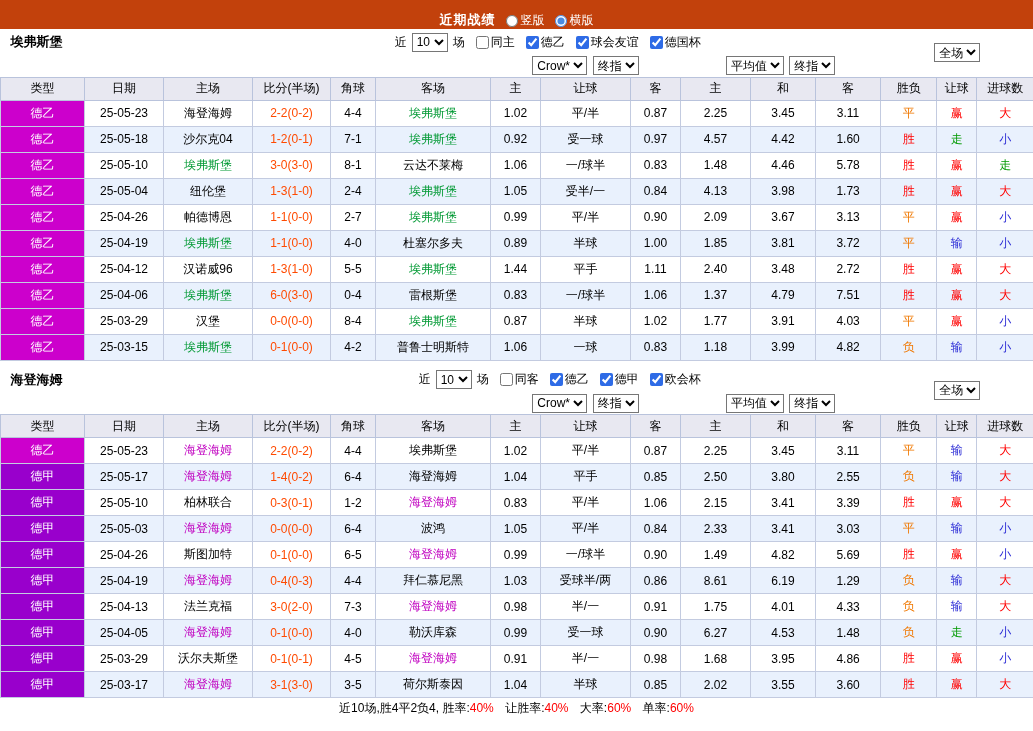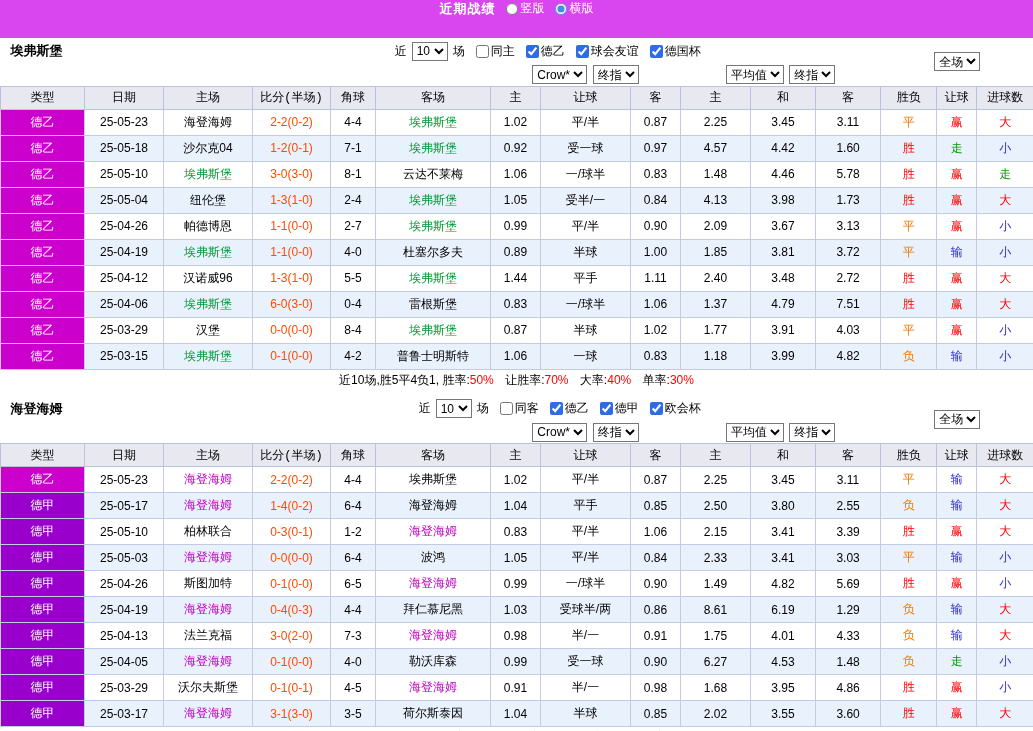--- a/index.html
+++ b/index.html
@@ -5,22 +5,22 @@
   * { box-sizing: border-box; margin: 0; padding: 0; }
   html,body { background:#fff; }
   body {
     width: 1033px;
     font-family: "Liberation Sans", "DejaVu Sans", sans-serif;
     font-size: 12px;
     color: #000;
   }
   
   .topbar {
-    height: 38px; background: #d946ef; color: #fff;
-    display: flex; align-items: flex-start; justify-content: center; gap: 10px;
+    height: 29px; background: #c2410c; color: #fff;
+    display: flex; align-items: flex-end; justify-content: center; gap: 10px;
     font-size: 12px;
   }
   .topbar .title { font-weight: bold; font-size: 13px; letter-spacing: 1px; }
   .topbar label { display: inline-flex; align-items: center; gap: 3px; cursor: pointer; }
   input[type=radio] { width: 12px; height: 12px; accent-color: #4a8ae0; margin: 0; }
   input[type=checkbox] { width: 13px; height: 13px; accent-color: #2e6be6; margin: 0; }
 
   table { width: 1033px; border-collapse: collapse; table-layout: fixed; }
   td { text-align: center; font-size: 12px; overflow: hidden; white-space: nowrap; padding: 0 2px; }
 
@@ -35,21 +35,21 @@
   .cb { display: inline-flex; align-items: center; gap: 2px; margin-left: 7px; cursor: pointer; }
   .dd-row td { height: 22px; text-align: center; }
   .scope-cell { text-align: center; vertical-align: middle; }
   .sel {
     font-size: 12px; height: 19px; border: 1px solid #767676; background: #fff;
     font-family: inherit; margin: 0 1px;
   }
 
   
   .cols-row td {
-    border: 1px solid #b9c3dc; background: #e8e8f1; height: 23px; color: #000; font-family: Liberation Mono, monospace;
+    border: 1px solid #b9c3dc; background: #e8e8f1; height: 23px; color: #000;
   }
 
   
   tbody.rows td { border: 1px solid #c3cbe0; height: 26px; }
   tr.alt { background: #e9f1fd; }
 
   .lg-de2 { background: #cc00cc; color: #fff; }
   .lg-de1 { background: #9900cc; color: #fff; }
   .t-green { color: #009933; }
   .t-purple { color: #c000c0; }
@@ -334,26 +334,20 @@
           <td>0.83</td>
           <td>1.18</td>
           <td>3.99</td>
           <td>4.82</td>
           <td class="c-orange">负</td>
           <td class="c-blue">输</td>
           <td class="c-blue">小</td>
         </tr>
       </tbody>
   </table>
-  <div class="summary">
-    <span>近10场,胜5平4负1, 胜率:</span><span class="c-red">50%</span>
-    <span class="sgap">让胜率:</span><span class="c-red">70%</span>
-    <span class="sgap">大率:</span><span class="c-red">40%</span>
-    <span class="sgap">单率:</span><span class="c-red">30%</span>
-  </div>
 </div>
 
 <div class="section section2">
   <table>
     <colgroup>
       <col style="width:84px">
         <col style="width:79px">
         <col style="width:89px">
         <col style="width:78px">
       <col style="width:45px">

